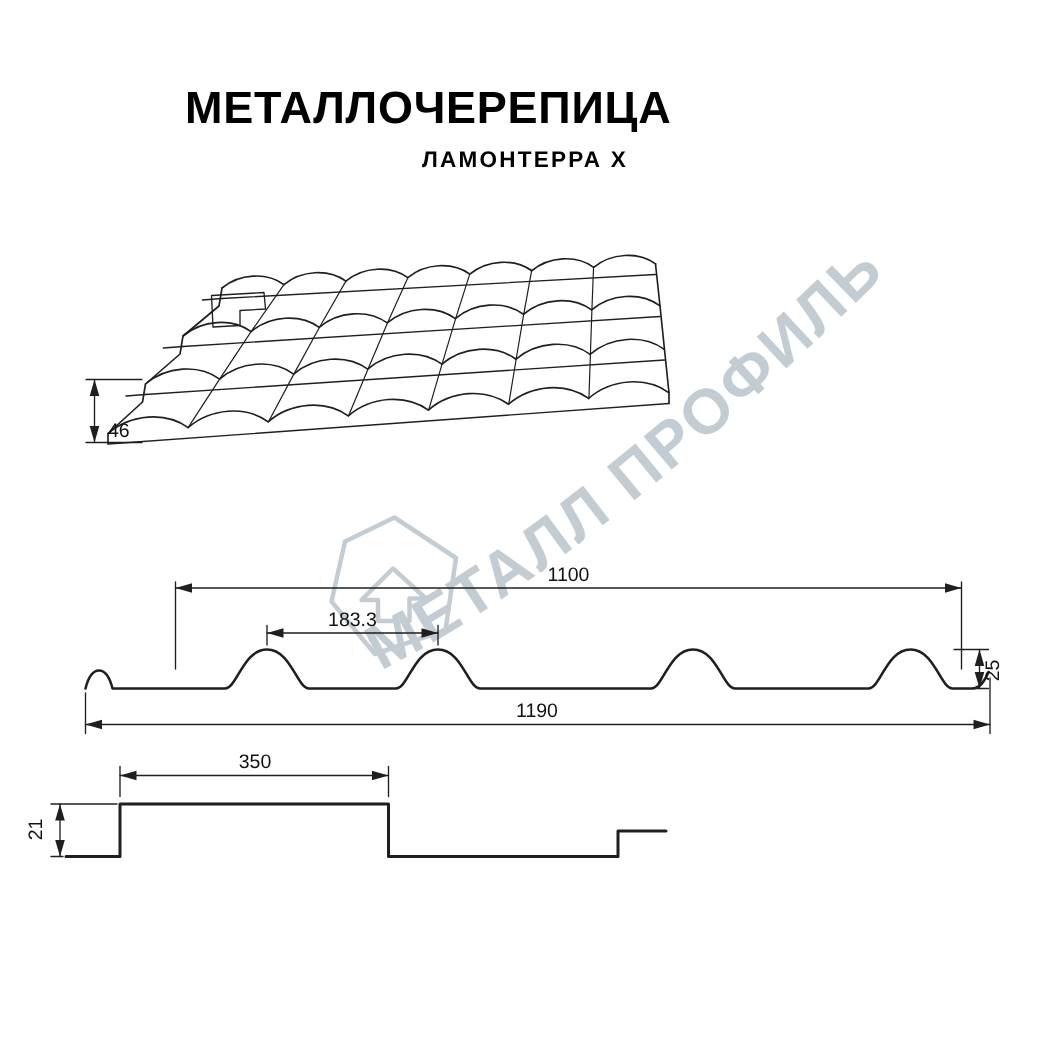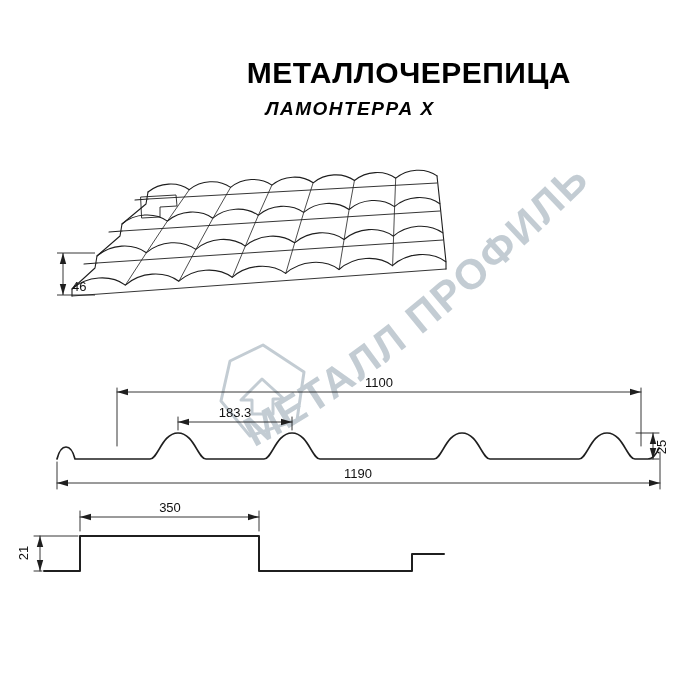--- a/index.html
+++ b/index.html
@@ -1,28 +1,27 @@
 <!DOCTYPE html>
 <html><head>
 <meta charset="utf-8">
 <style>
   html,body{margin:0;padding:0;}
   body{
     width:700px;height:700px;background:#ffffff;position:relative;
     font-family:"Liberation Sans", sans-serif;overflow:hidden;
   }
   .page-title{
-    position:absolute;top:56px;left:0;width:571px;text-align:right;
+    position:absolute;top:56px;left:0;width:571px;text-align:center;
     font-size:30px;font-weight:bold;color:#000;letter-spacing:.5px;
   }
   .page-subtitle{
     position:absolute;top:98px;left:0;width:700px;text-align:center;
-    font-size:19px;font-weight:bold;color:#000;letter-spacing:1.5px;
+    font-size:15px;font-weight:bold;color:#000;letter-spacing:1.5px;
     text-transform:uppercase;
-    font-style:italic;
   }
   svg.canvas{position:absolute;left:0;top:0;}
   .dimtext{font-family:"Liberation Sans", sans-serif;font-size:13px;fill:#111;}
 </style>
 </head>
 <body>
 
 <div class="page-title">МЕТАЛЛОЧЕРЕПИЦА</div>
 <div class="page-subtitle">Ламонтерра X</div>
 

